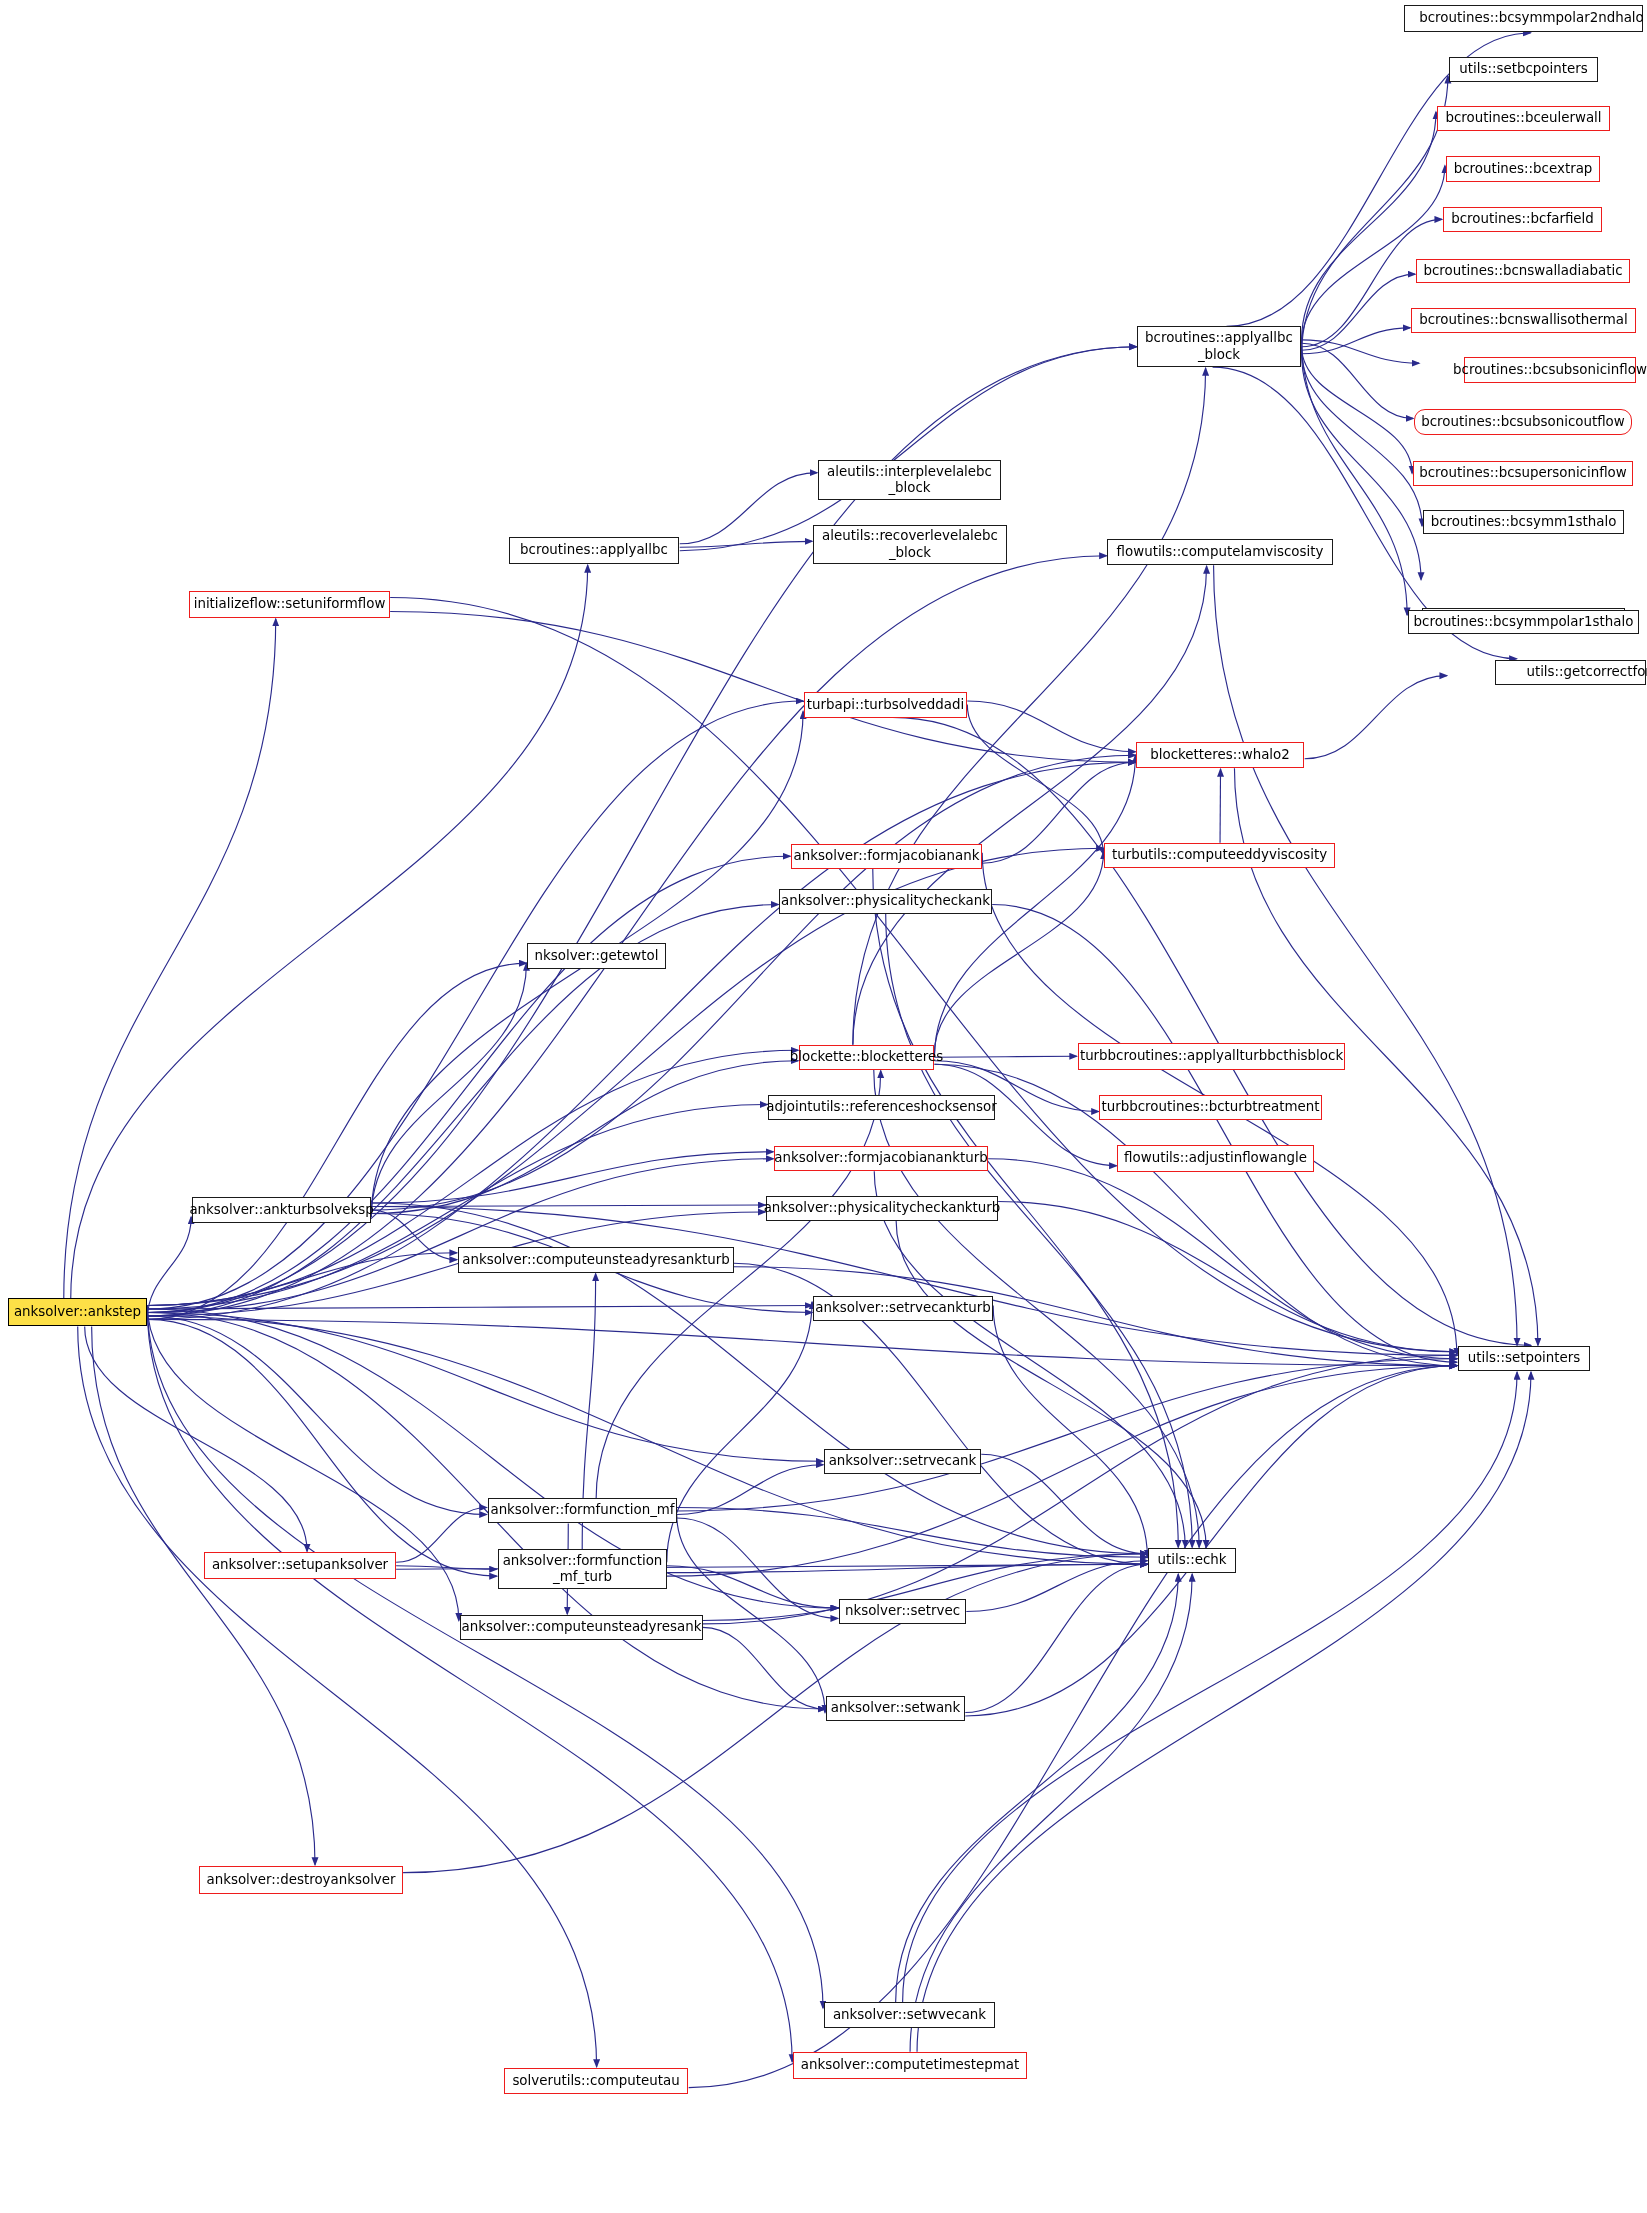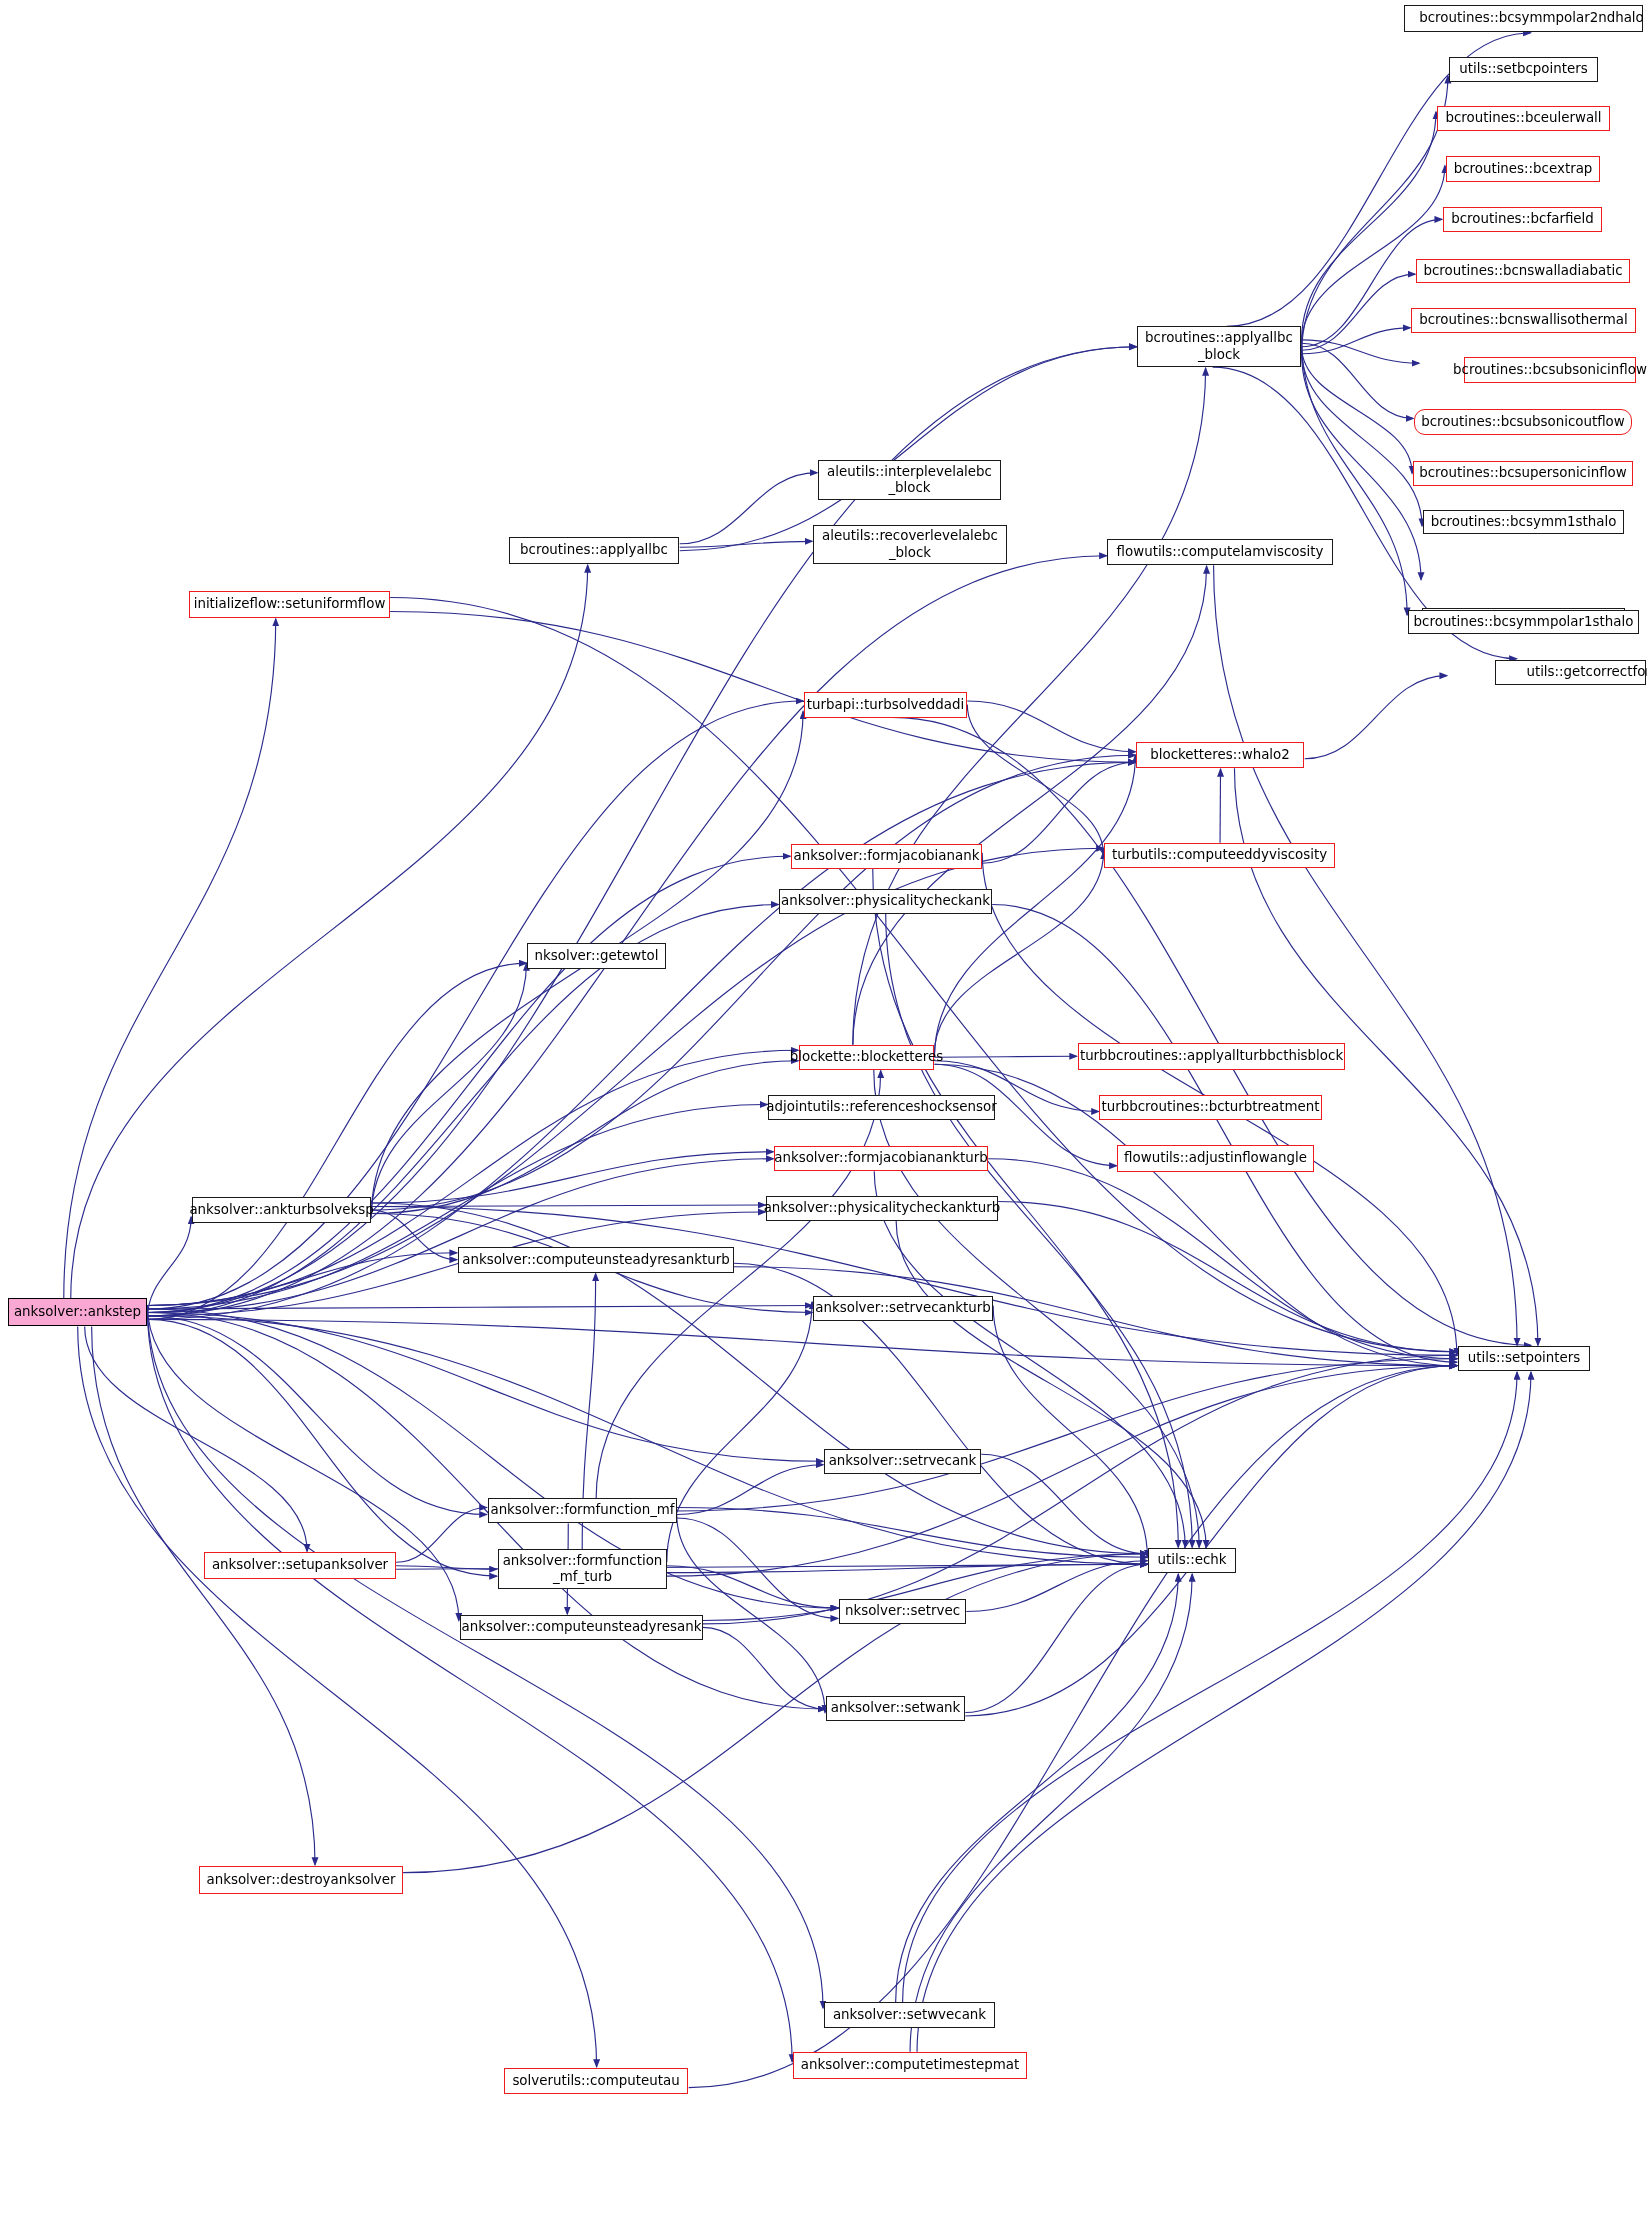--- a/index.html
+++ b/index.html
@@ -19,21 +19,21 @@
     background:#ffffff;
     border:1px solid #1a1a1a;
     color:#000000;
     font-size:13.4px;line-height:1.22;
     white-space:pre-line;
     padding:1px 4px;
     cursor:pointer;
     z-index:2;
   }
   .node.expandable{border-color:#ee1c1c;}
-  .node.root{background:#f9a8d4;border-color:#000000;}
+  .node.root{background:#fde047;border-color:#000000;}
 </style>
 </head>
 <body>
 
 <div class="canvas">
   <svg class="edge-layer" width="1648" height="2214" viewBox="0 0 1656 2225">
     <defs>
       <marker id="arrow" markerWidth="9" markerHeight="8" refX="7.5" refY="3.5" orient="auto" markerUnits="userSpaceOnUse">
         <path d="M0,0 L9,3.5 L0,7 z" fill="#2A2A8C"></path>
       </marker>

